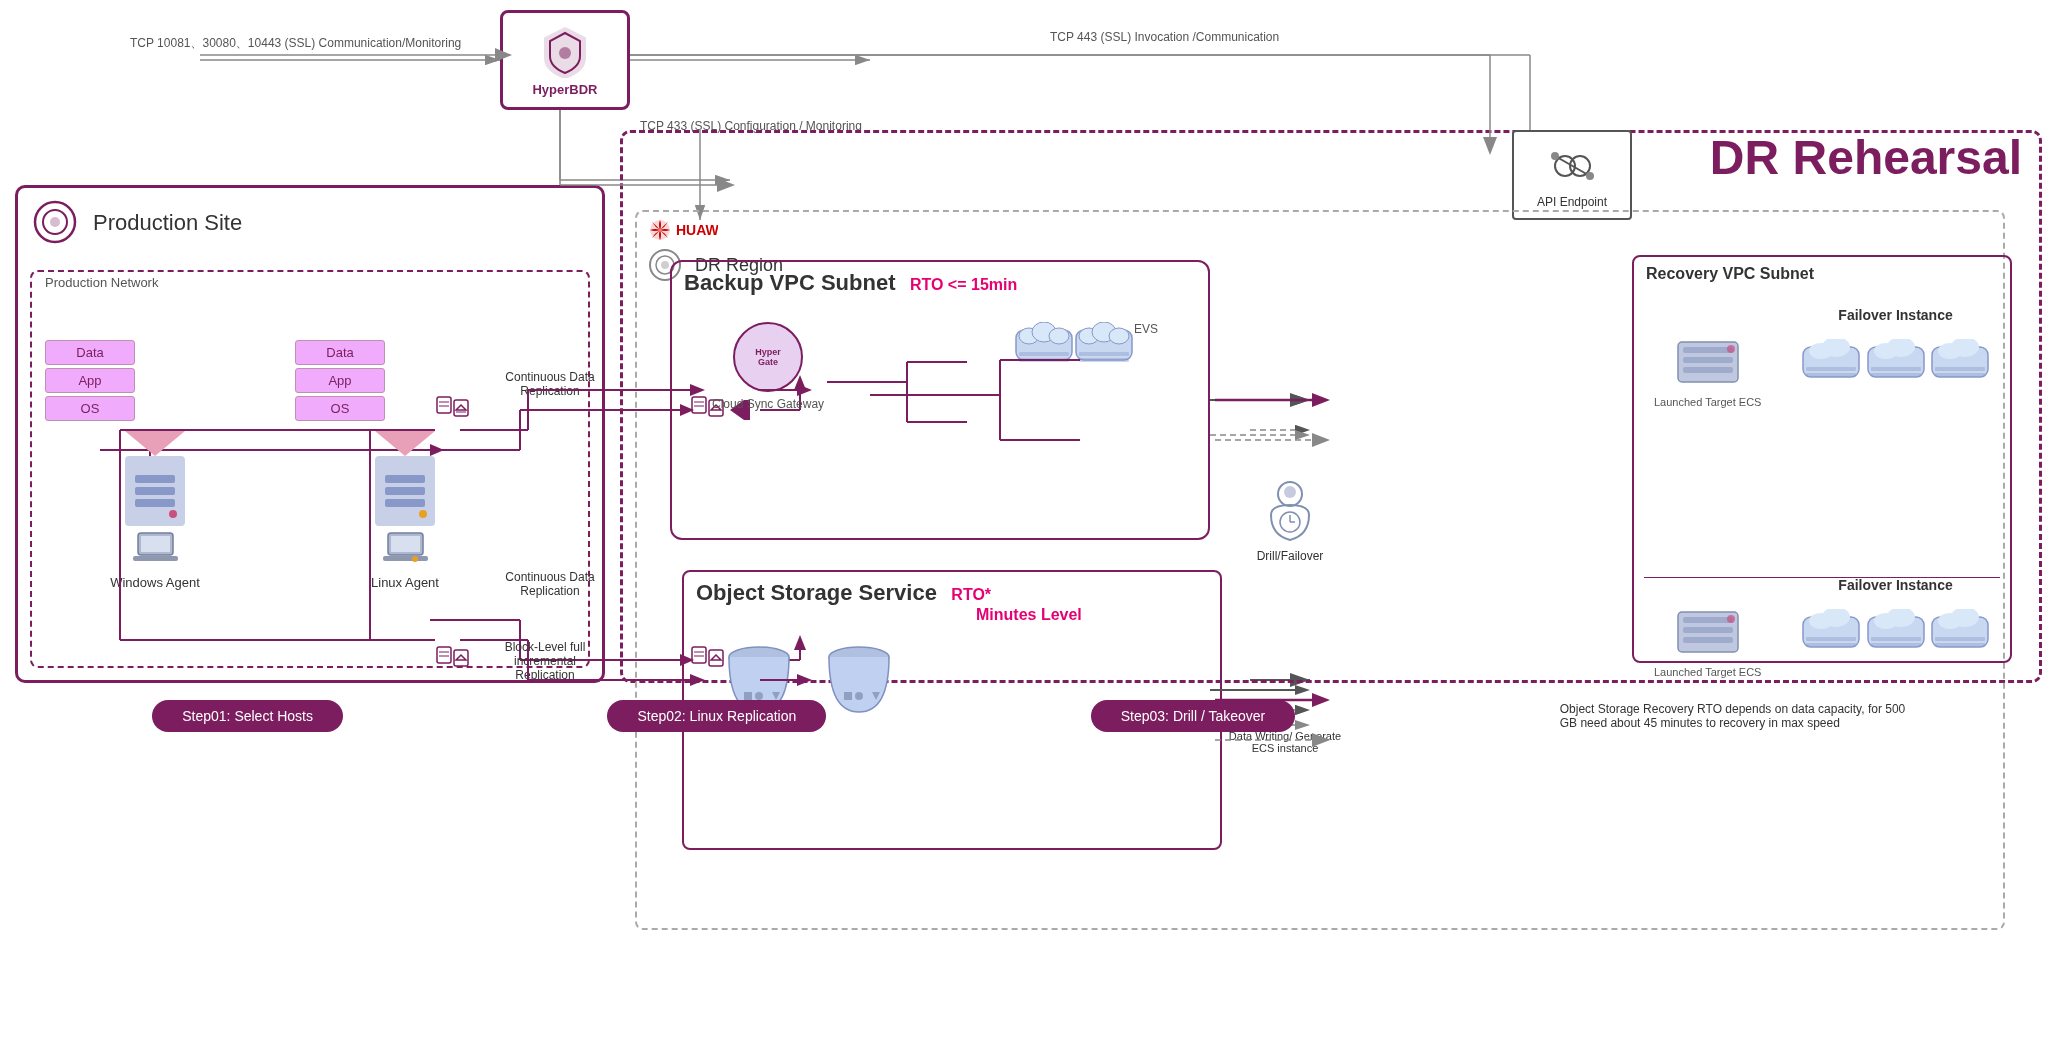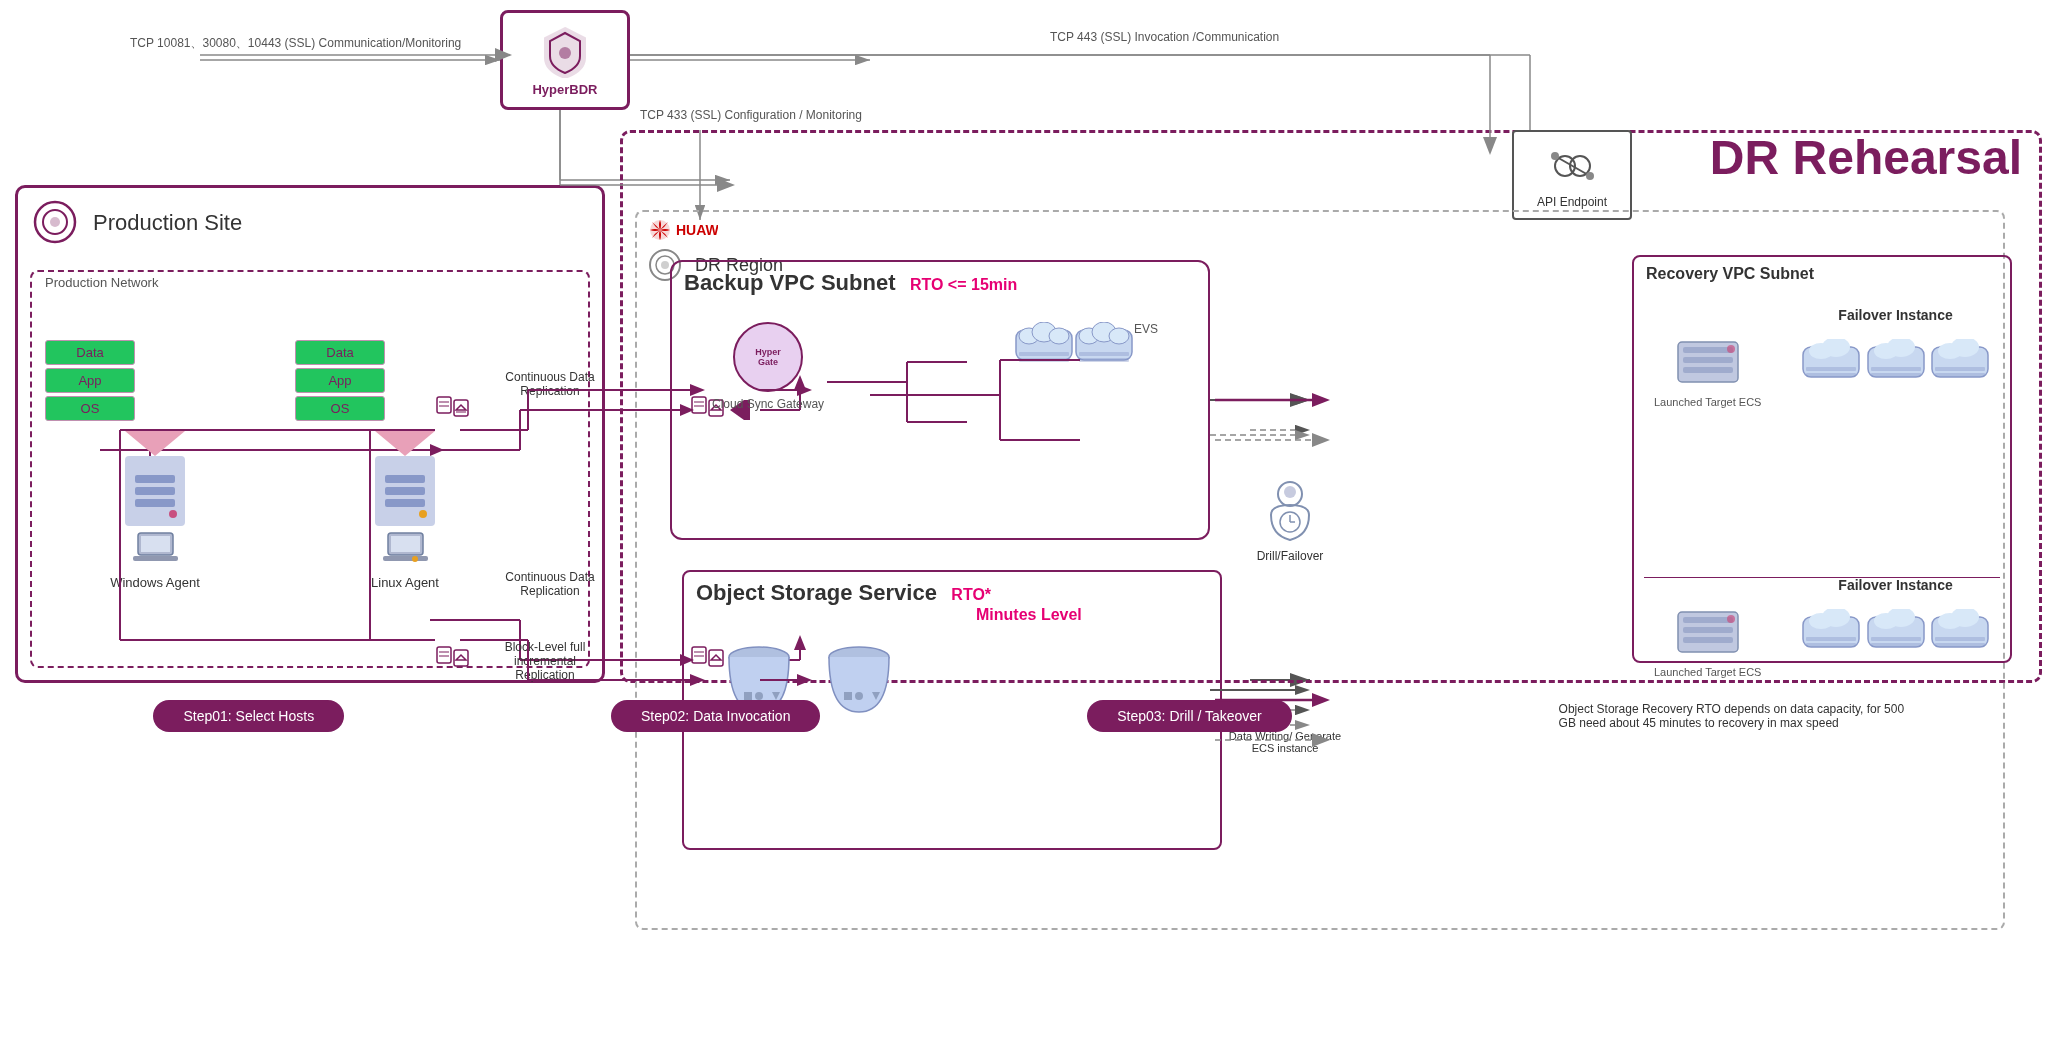--- a/index.html
+++ b/index.html
@@ -166,21 +166,21 @@
     }
 
     .data-stack {
       display: flex;
       flex-direction: column;
       gap: 3px;
       margin-bottom: 10px;
     }
 
     .data-block {
-      background: #22c55e;
+      background: #f0abfc;
       border: 1px solid #c090b0;
       padding: 4px 10px;
       font-size: 13px;
       color: #7b1d5e;
       text-align: center;
       border-radius: 3px;
       width: 90px;
     }
 
     .agent-label {
@@ -408,21 +408,21 @@
         <polygon points="0 0, 10 3.5, 0 7" fill="#7b1d5e"></polygon>
       </marker>
     </defs>
   </svg>
 
   <div class="tcp-label" style="top:35px; left:130px; text-align:center;">
     <span>TCP 10081、30080、10443 (SSL)
 Communication/Monitoring</span>
   </div>
 
-  <div class="tcp-label" style="top:108px; left:640px; text-align:center;">
+  <div class="tcp-label" style="top:119px; left:640px; text-align:center;">
     <span>TCP 433 (SSL)
 Configuration / Monitoring</span>
   </div>
 
   <div class="tcp-label" style="top:30px; left:1050px; text-align:center;">
     <span>TCP 443 (SSL)
 Invocation /Communication</span>
   </div>
 
   <div class="hyperbdr-box">
@@ -793,21 +793,21 @@
 
   <svg style="position:absolute; top:670px; left:1210px; width:120px; height:80px;">
     <line x1="0" y1="20" x2="90" y2="20" stroke="#555" stroke-width="2"></line>
     <polygon points="85,15 100,20 85,25" fill="#555"></polygon>
     <line x1="0" y1="55" x2="90" y2="55" stroke="#888" stroke-width="1.5" stroke-dasharray="6,4"></line>
     <polygon points="85,50 100,55 85,60" fill="#888"></polygon>
   </svg>
 
   <div class="steps-bar">
     <div class="step-badge">Step01: Select Hosts</div>
-    <div class="step-badge">Step02: Data Invocation</div>
+    <div class="step-badge">Step02: Linux Replication</div>
     <div class="step-badge">Step03: Drill / Takeover</div>
     <div class="step-note">Object Storage Recovery  RTO depends on data capacity, for 500 GB need about 45 minutes to recovery in max speed</div>
   </div>
 
   <svg style="position:absolute; top:0; left:0; width:2062px; height:1045px; pointer-events:none;">
 
     <line x1="120" y1="560" x2="120" y2="430" stroke="#7b1d5e" stroke-width="2"></line>
     <line x1="120" y1="430" x2="435" y2="430" stroke="#7b1d5e" stroke-width="2"></line>
 
     <line x1="370" y1="560" x2="370" y2="430" stroke="#7b1d5e" stroke-width="2"></line>

